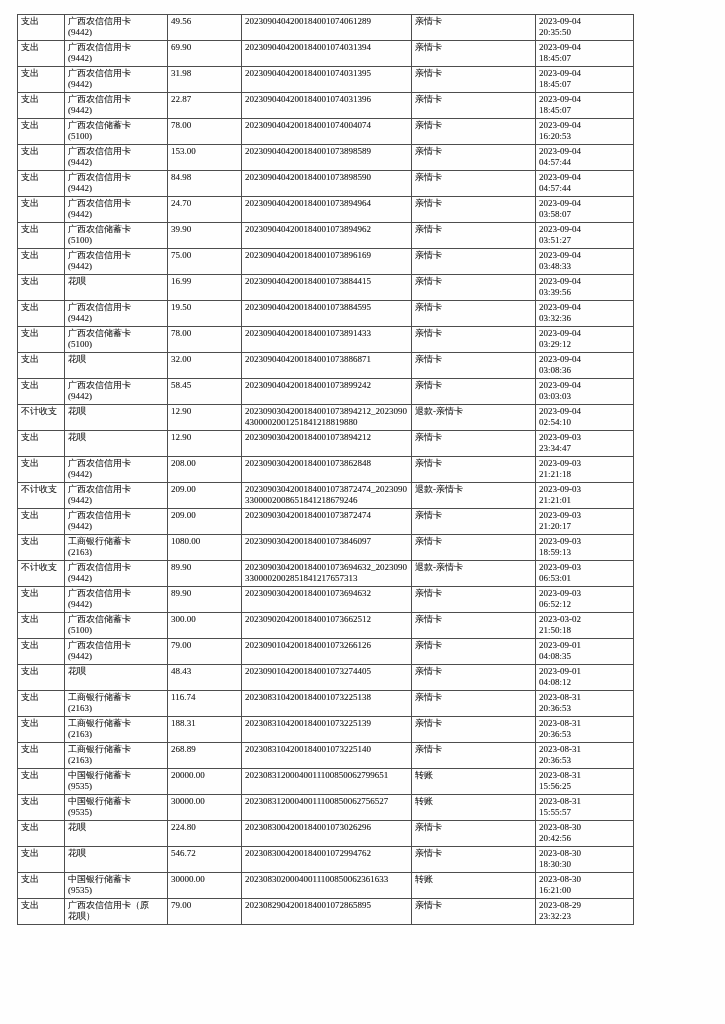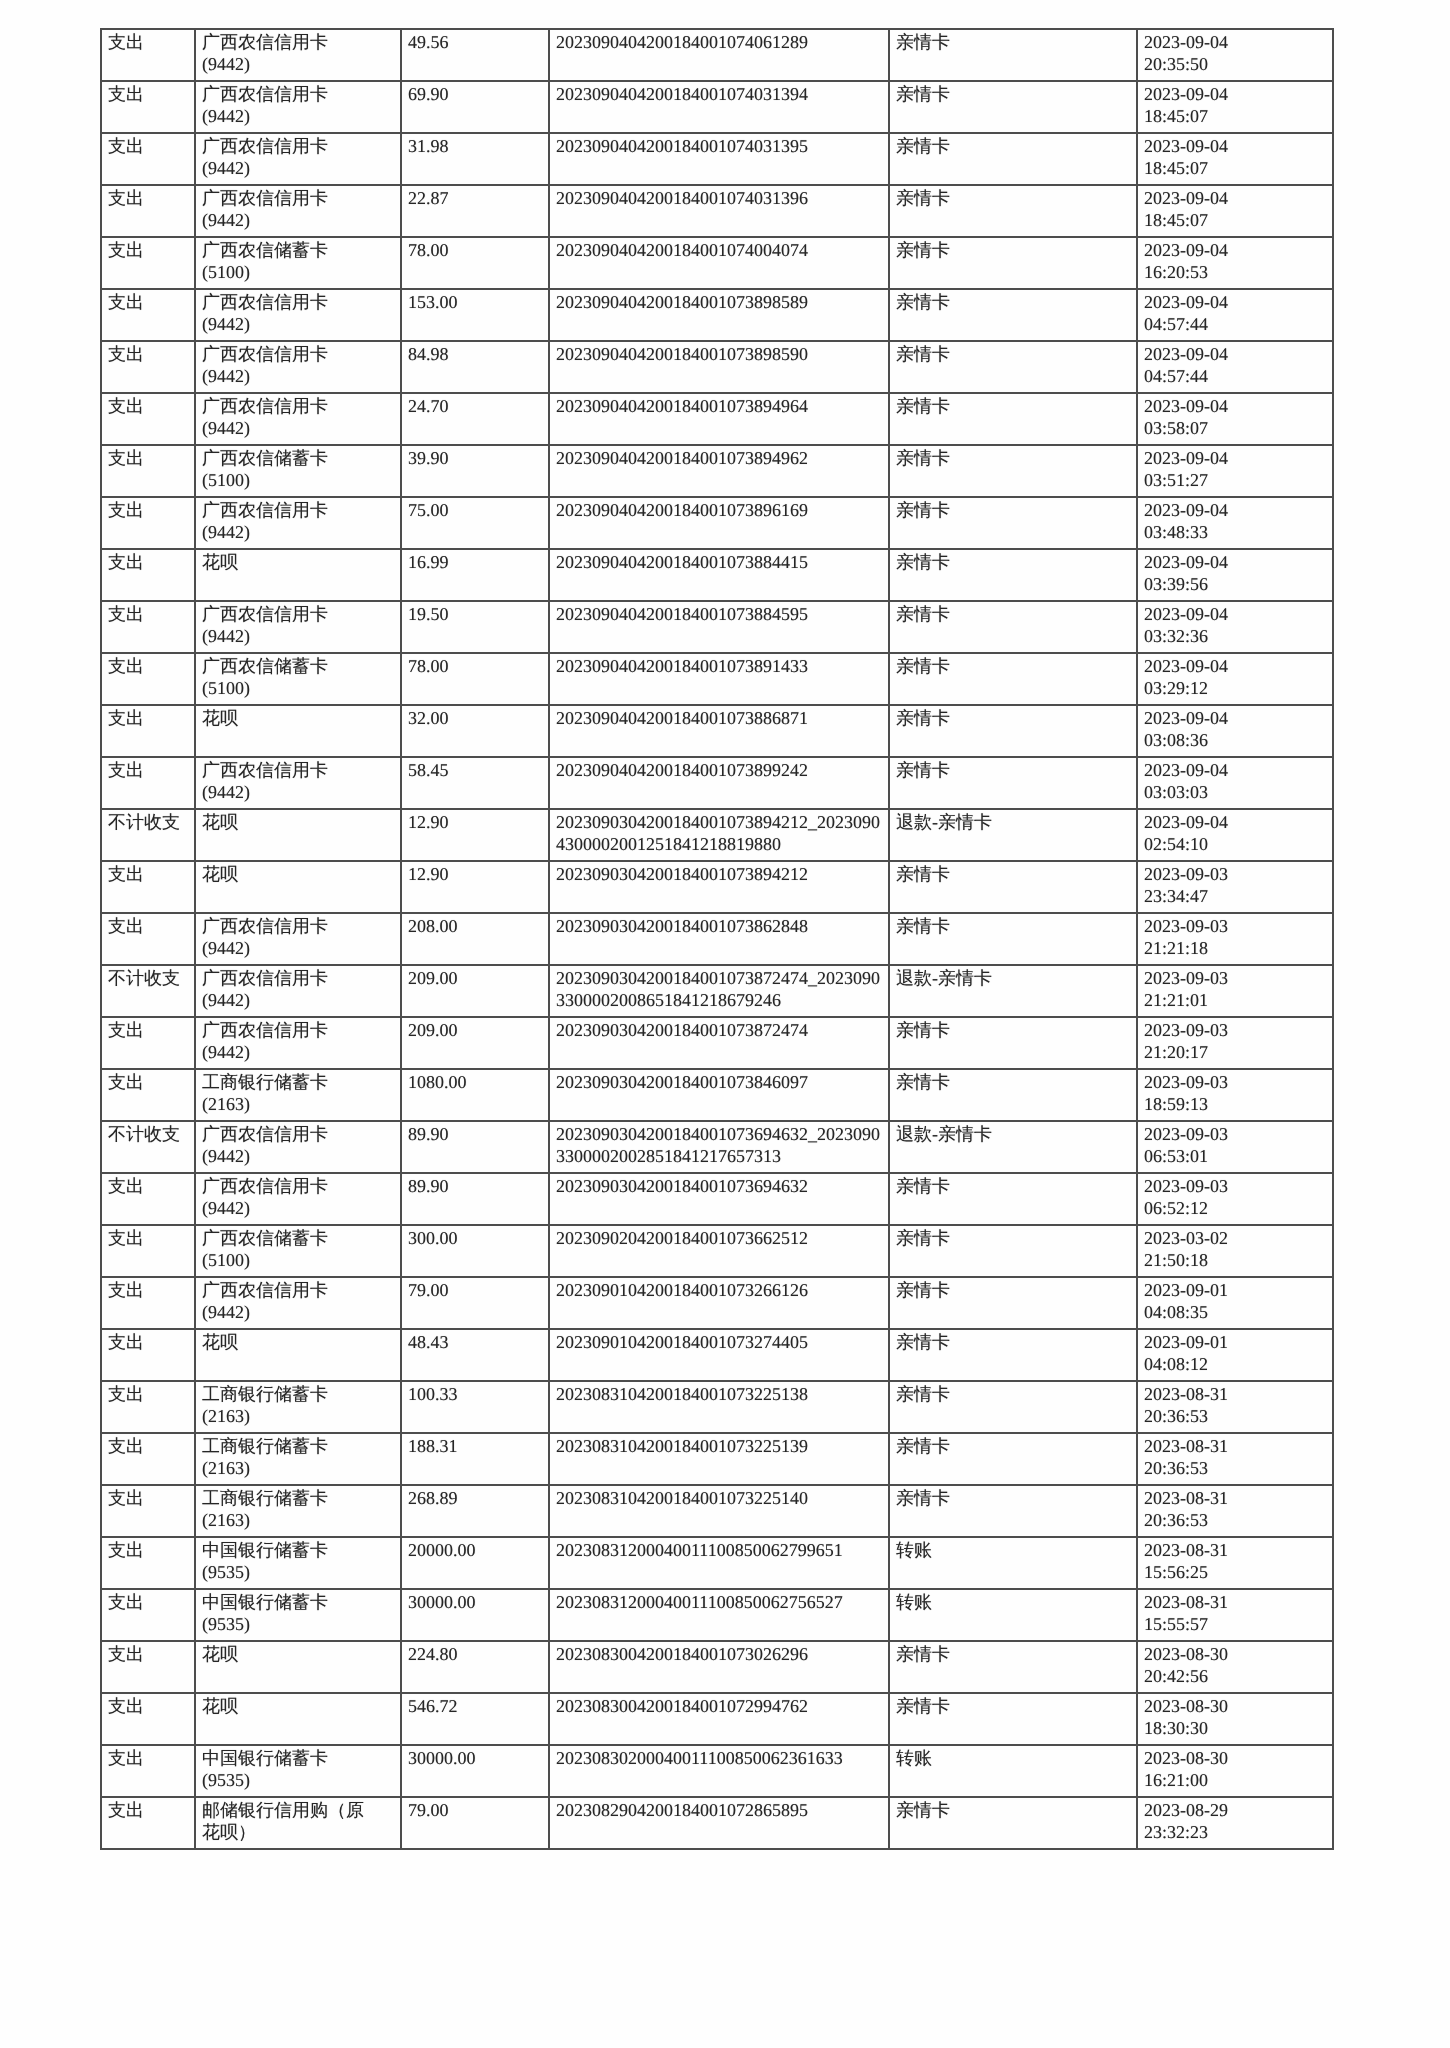--- a/index.html
+++ b/index.html
@@ -12,21 +12,20 @@
     color: #262626;
     overflow: hidden;
   }
   table.txn-table {
     position: absolute;
     left: 17px;
     top: 14px;
     width: 616px;
     border-collapse: collapse;
     table-layout: fixed;
-    margin-left: 33px;
   }
   table.txn-table td {
     border: 1px solid #4d4d4d;
     font-size: 9px;
     line-height: 11px;
     padding: 1px 3px 2px 3px;
     vertical-align: top;
     word-break: break-all;
     text-shadow: 0 0 0.4px rgba(40,40,40,0.45);
   }
@@ -600,21 +599,21 @@
 
   <tr>
     <td>
             <span class="line">支出</span>
           </td>
     <td>
       <span class="line">工商银行储蓄卡</span>
       <span class="line">(2163)</span>
     </td>
     <td>
-            <span class="line">100.33</span>
+            <span class="line">116.74</span>
           </td>
     <td><span>2023083104200184001073225138</span></td>
     <td>
             <span class="line">亲情卡</span>
           </td>
     <td>
       <span class="line">2023-08-31</span>
       <span class="line">20:36:53</span>
     </td>
   </tr>
@@ -764,21 +763,21 @@
       <span class="line">2023-08-30</span>
       <span class="line">16:21:00</span>
     </td>
   </tr>
 
   <tr>
     <td>
             <span class="line">支出</span>
           </td>
     <td>
-      <span class="line">邮储银行信用购（原</span>
+      <span class="line">广西农信信用卡（原</span>
       <span class="line">花呗）</span>
     </td>
     <td>
             <span class="line">79.00</span>
           </td>
     <td><span>2023082904200184001072865895</span></td>
     <td>
             <span class="line">亲情卡</span>
           </td>
     <td>

